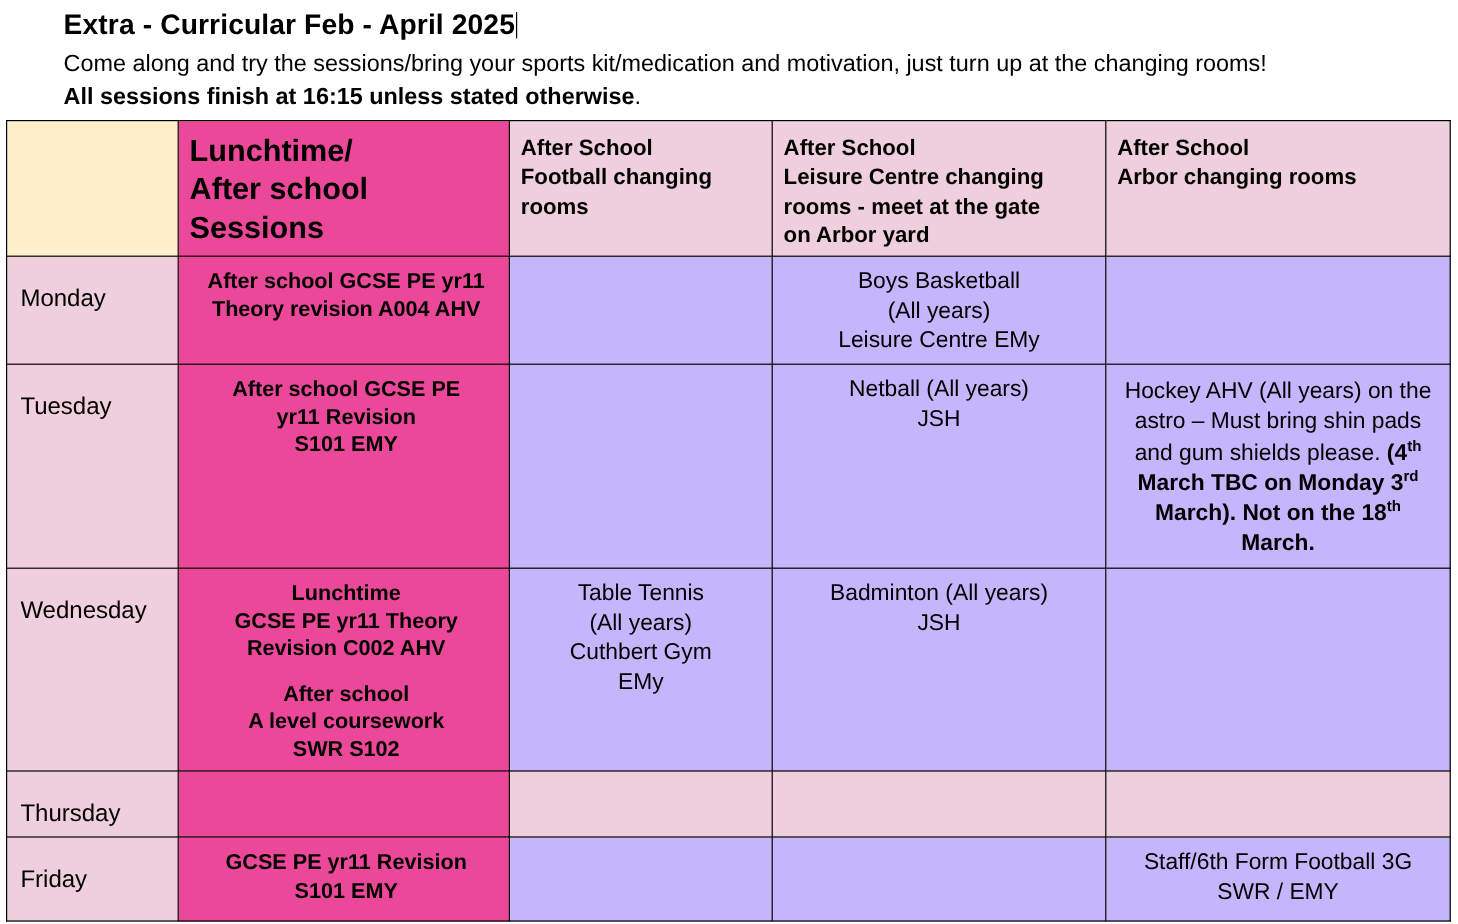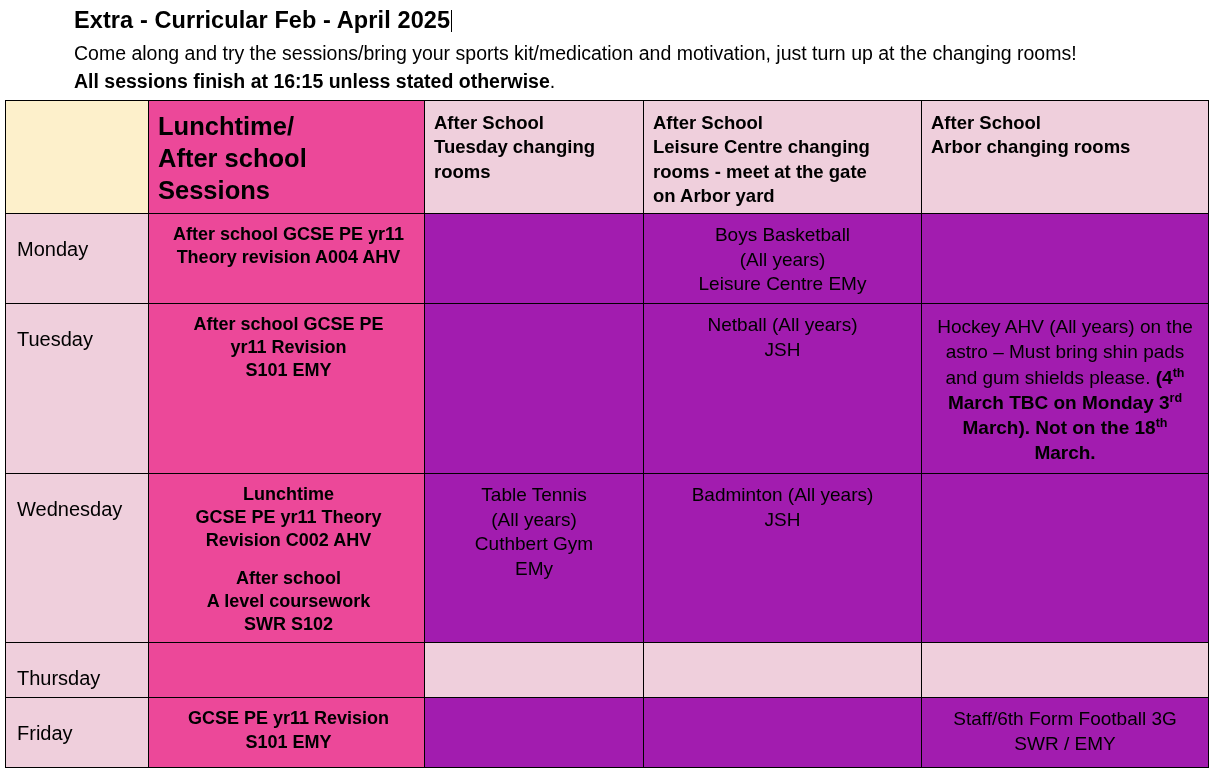--- a/index.html
+++ b/index.html
@@ -14,21 +14,21 @@
     color: #000000;
     overflow: hidden;
   }
   .page {
     position: relative;
     width: 1215px;
     height: 770px;
     box-sizing: border-box;
   }
   .doc-header {
-    padding: 6px 0 0 74px;
+    padding: 6px 0 0 53px;
   }
   .doc-title {
     font-size: 23.5px;
     font-weight: bold;
     letter-spacing: 0.1px;
     line-height: 1.22;
     white-space: nowrap;
   }
   .doc-title .caret {
     display: inline-block;
@@ -71,21 +71,21 @@
   col.c-day      { width: 143px; }
   col.c-lunch    { width: 276px; }
   col.c-cuthbert { width: 219px; }
   col.c-leisure  { width: 278px; }
   col.c-arbor    { width: 287px; }
 
   
   .fill-cream { background: #FDF0CB; }
   .fill-blue  { background: #ec4899; }
   .fill-pink  { background: #EFCFDC; }
-  .fill-white { background: #a21caf; }
+  .fill-white { background: #c4b5fd; }
 
   
   tr.head-row td { height: 112px; }
   .hdr-big {
     font-size: 25.5px;
     font-weight: bold;
     line-height: 1.26;
     padding: 9px 0 0 9px;
   }
   .hdr-small {
@@ -166,21 +166,21 @@
           <td class="fill-blue">
             <div class="hdr-big">
               <div>Lunchtime/</div>
               <div>After school</div>
               <div>Sessions</div>
             </div>
           </td>
           <td class="fill-pink">
             <div class="hdr-small">
               <div>After School</div>
-              <div>Tuesday changing</div>
+              <div>Football changing</div>
               <div>rooms</div>
             </div>
           </td>
           <td class="fill-pink">
             <div class="hdr-small">
               <div>After School</div>
               <div>Leisure Centre changing</div>
               <div>rooms - meet at the gate</div>
               <div>on Arbor yard</div>
             </div>

